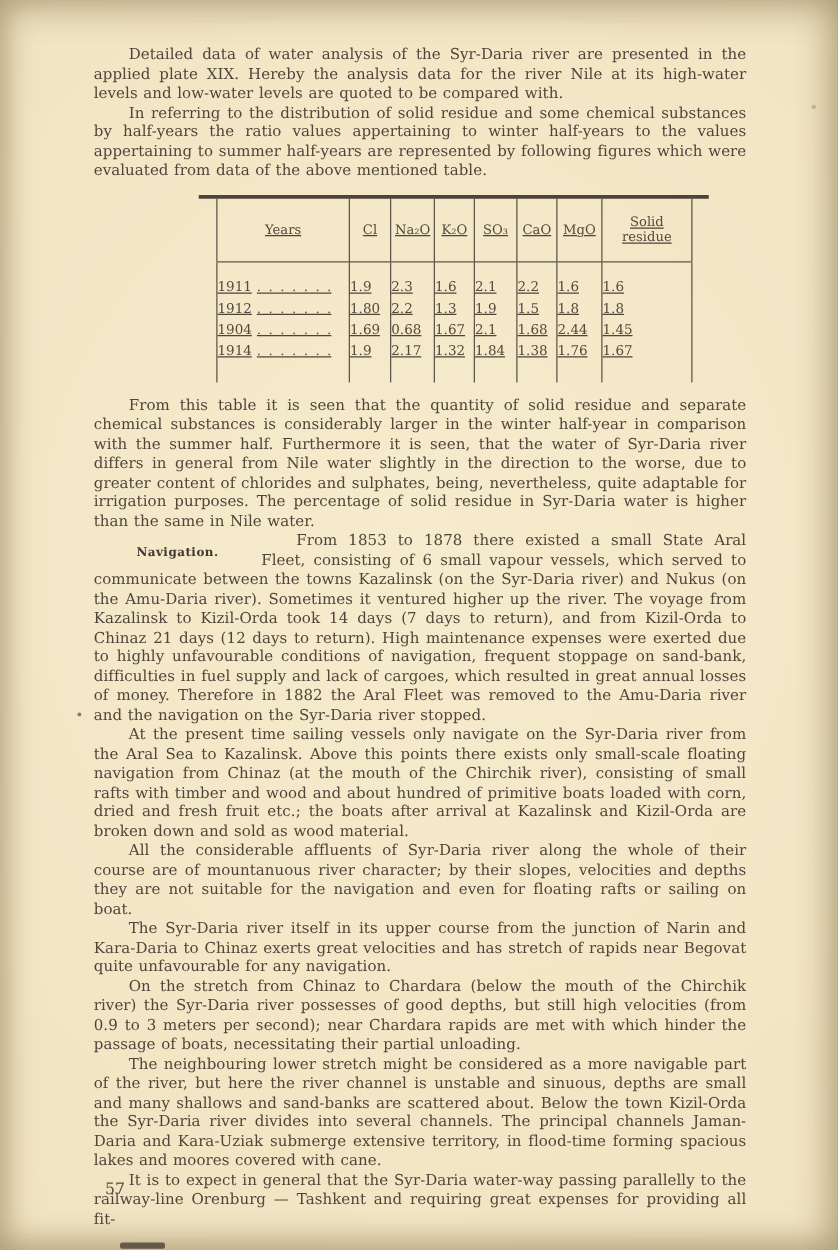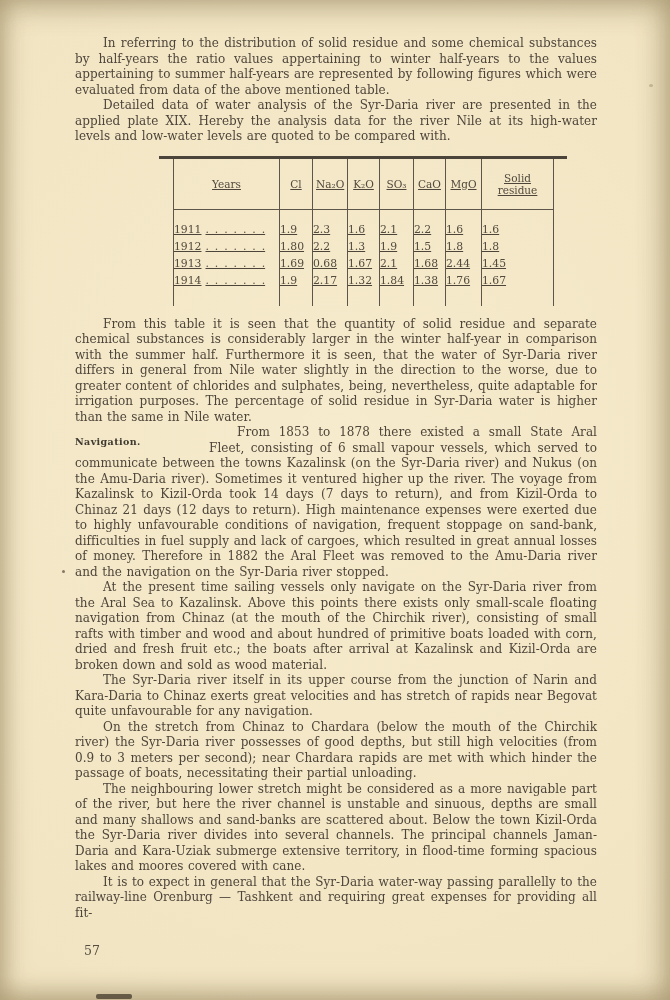--- a/index.html
+++ b/index.html
@@ -36,20 +36,21 @@
     letter-spacing: 0.05px;
     word-spacing: 0.6px;
   }
   
   .sidenote-float {
     float: left;
     width: 134px;
     height: 30px;
     box-sizing: border-box;
     padding-top: 9px;
+    text-align: center;
     text-indent: 0;
   }
   .sidenote-label {
     font-size: 9.5px;
     font-weight: bold;
     letter-spacing: 0.4px;
     color: #3e382f;
   }
   
   .table-block {
@@ -110,22 +111,22 @@
   .speck-b { left: 96px; top: 994px; width: 36px; height: 5px; border-radius: 2px; opacity: 0.8; background: #4c4232; }
   .speck-c { left: 649px; top: 84px; width: 4px; height: 3px; opacity: 0.35; background: #7a6f4e; }
 </style>
 </head>
 <body>
 
 <div class="page">
   <div class="content">
 
     <div id="pars-before">
+        <p class="body-par">Detailed data of water analysis of the Syr-Daria river are presented in the applied plate XIX. Hereby the analysis data for the river Nile at its high-water levels and low-water levels are quoted to be compared with.</p>
         <p class="body-par">In referring to the distribution of solid residue and some chemical substances by half-years the ratio values appertaining to winter half-years to the values appertaining to summer half-years are represented by following figures which were evaluated from data of the above mentioned table.</p>
-        <p class="body-par">Detailed data of water analysis of the Syr-Daria river are presented in the applied plate XIX. Hereby the analysis data for the river Nile at its high-water levels and low-water levels are quoted to be compared with.</p>
       </div>
 
     <div class="table-block">
       <div class="table-toprule"></div>
       <table class="analysis">
         <colgroup>
           <col style="width:106px">
             <col style="width:33px">
             <col style="width:35px">
             <col style="width:32px">
@@ -161,21 +162,21 @@
               <td class="year-cell"><span>1912</span><span class="leader">. . . . . . .</span></td>
               <td>1.80</td>
               <td>2.2</td>
               <td>1.3</td>
               <td>1.9</td>
               <td>1.5</td>
               <td>1.8</td>
               <td>1.8</td>
             </tr>
             <tr>
-              <td class="year-cell"><span>1913</span><span class="leader">. . . . . . .</span></td>
+              <td class="year-cell"><span>1904</span><span class="leader">. . . . . . .</span></td>
               <td>1.69</td>
               <td>0.68</td>
               <td>1.67</td>
               <td>2.1</td>
               <td>1.68</td>
               <td>2.44</td>
               <td>1.45</td>
             </tr>
             <tr>
               <td class="year-cell"><span>1914</span><span class="leader">. . . . . . .</span></td>
@@ -188,20 +189,21 @@
               <td>1.67</td>
             </tr>
           </tbody>
       </table>
     </div>
 
     <div id="pars-after">
         <p class="body-par">From this table it is seen that the quantity of solid residue and separate chemical substances is considerably larger in the winter half-year in comparison with the summer half. Furthermore it is seen, that the water of Syr-Daria river differs in general from Nile water slightly in the direction to the worse, due to greater content of chlorides and sulphates, being, nevertheless, quite adaptable for irrigation purposes. The percentage of solid residue in Syr-Daria water is higher than the same in Nile water.</p>
         <p class="body-par"><span class="sidenote-float"><span class="sidenote-label">Navigation.</span></span>From 1853 to 1878 there existed a small State Aral Fleet, consisting of 6 small vapour vessels, which served to communicate between the towns Kazalinsk (on the Syr-Daria river) and Nukus (on the Amu-Daria river). Sometimes it ventured higher up the river. The voyage from Kazalinsk to Kizil-Orda took 14 days (7 days to return), and from Kizil-Orda to Chinaz 21 days (12 days to return). High maintenance expenses were exerted due to highly unfavourable conditions of navigation, frequent stoppage on sand-bank, difficulties in fuel supply and lack of cargoes, which resulted in great annual losses of money. Therefore in 1882 the Aral Fleet was removed to the Amu-Daria river and the navigation on the Syr-Daria river stopped.</p>
         <p class="body-par">At the present time sailing vessels only navigate on the Syr-Daria river from the Aral Sea to Kazalinsk. Above this points there exists only small-scale floating navigation from Chinaz (at the mouth of the Chirchik river), consisting of small rafts with timber and wood and about hundred of primitive boats loaded with corn, dried and fresh fruit etc.; the boats after arrival at Kazalinsk and Kizil-Orda are broken down and sold as wood material.</p>
+        <p class="body-par">All the considerable affluents of Syr-Daria river along the whole of their course are of mountanuous river character; by their slopes, velocities and depths they are not suitable for the navigation and even for floating rafts or sailing on boat.</p>
         <p class="body-par">The Syr-Daria river itself in its upper course from the junction of Narin and Kara-Daria to Chinaz exerts great velocities and has stretch of rapids near Begovat quite unfavourable for any navigation.</p>
         <p class="body-par">On the stretch from Chinaz to Chardara (below the mouth of the Chirchik river) the Syr-Daria river possesses of good depths, but still high velocities (from 0.9 to 3 meters per second); near Chardara rapids are met with which hinder the passage of boats, necessitating their partial unloading.</p>
         <p class="body-par">The neighbouring lower stretch might be considered as a more navigable part of the river, but here the river channel is unstable and sinuous, depths are small and many shallows and sand-banks are scattered about. Below the town Kizil-Orda the Syr-Daria river divides into several channels. The principal channels Jaman-Daria and Kara-Uziak submerge extensive territory, in flood-time forming spacious lakes and moores covered with cane.</p>
         <p class="body-par">It is to expect in general that the Syr-Daria water-way passing parallelly to the railway-line Orenburg — Tashkent and requiring great expenses for providing all fit-</p>
       </div>
 
   </div>
 
   <div class="page-number">57</div>
 

